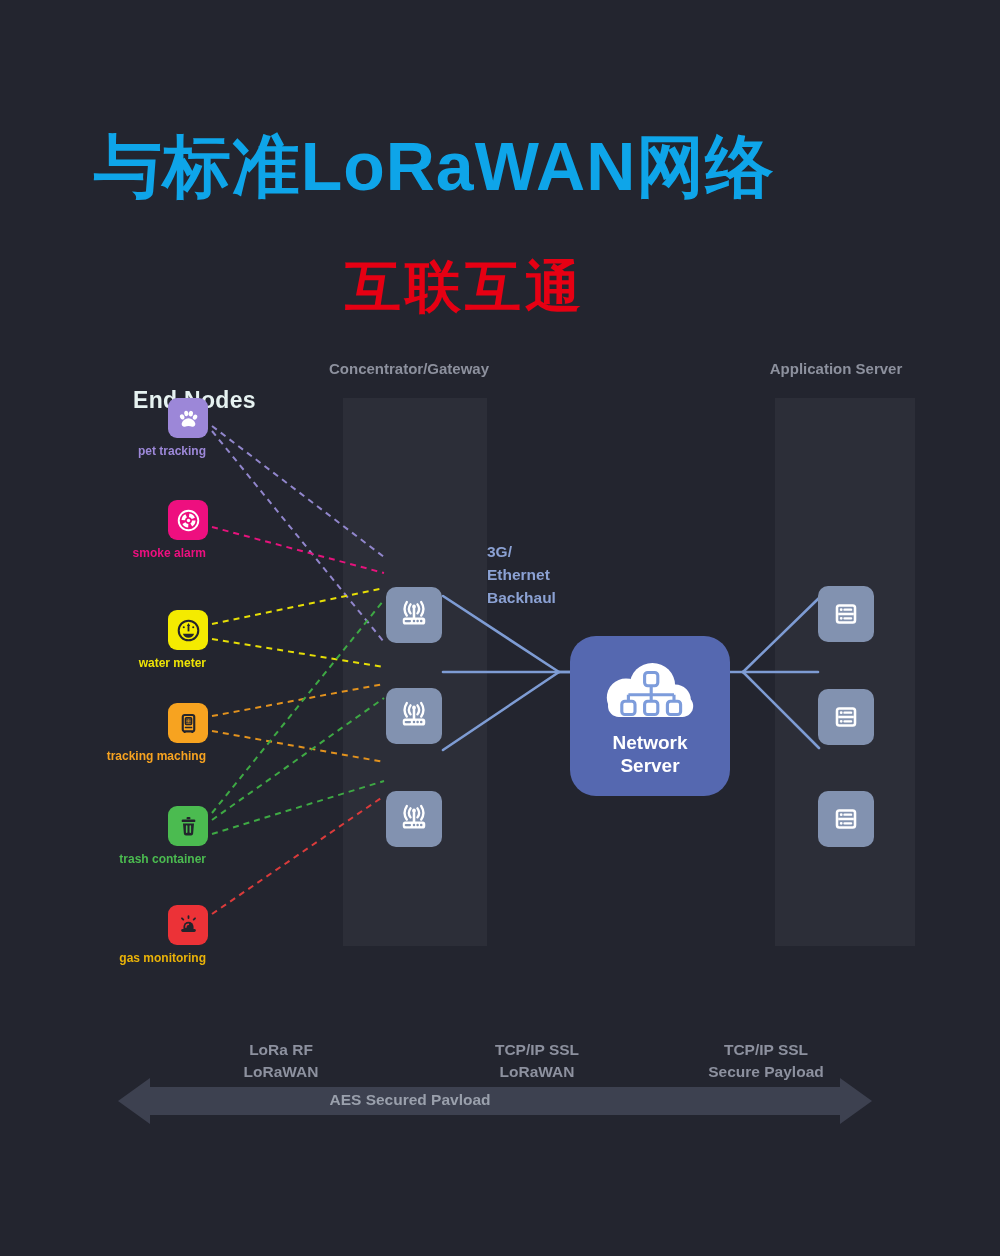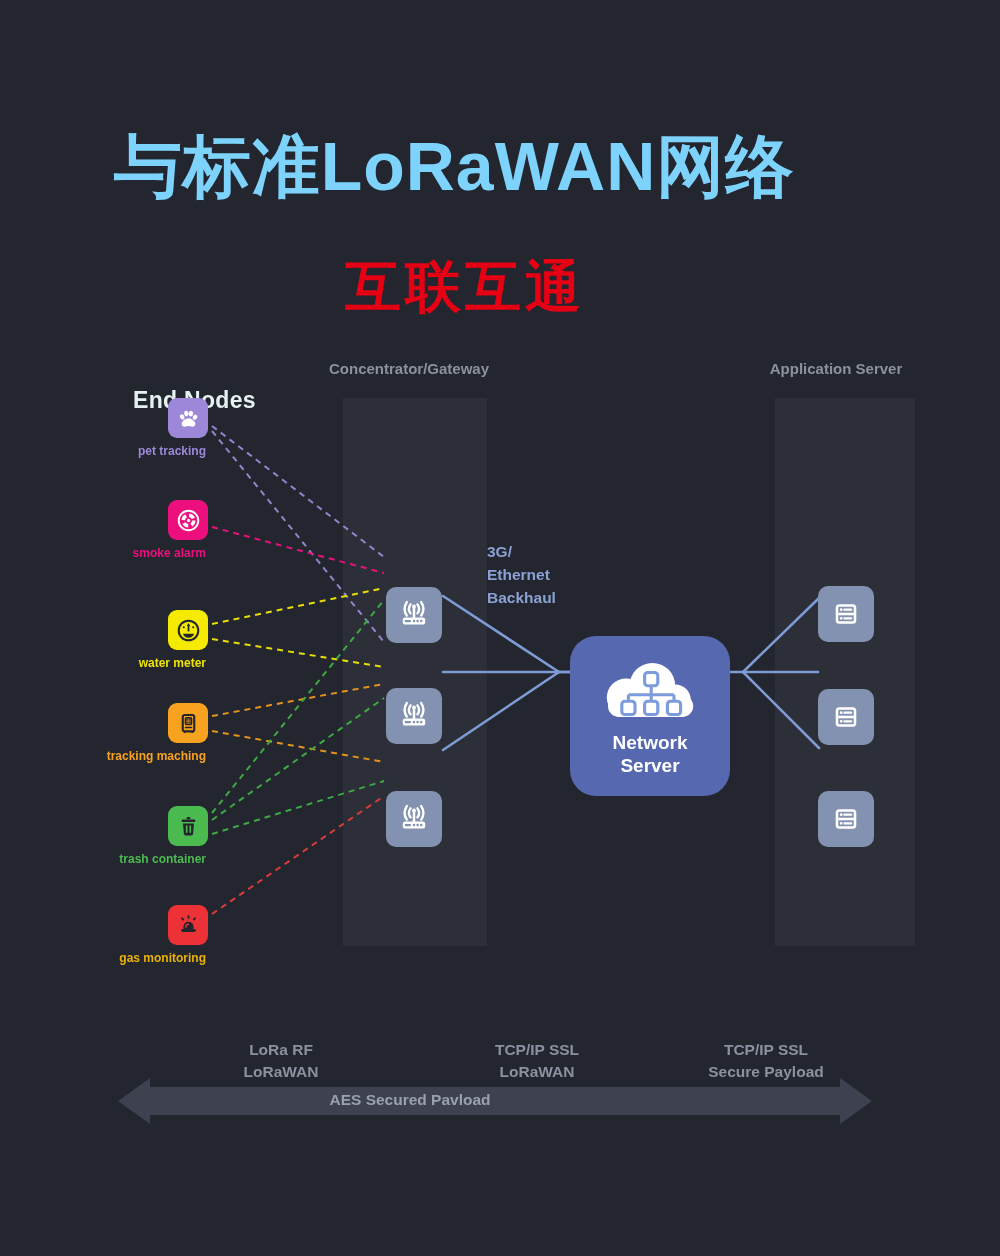--- a/index.html
+++ b/index.html
@@ -3,21 +3,21 @@
 <meta charset="utf-8">
 <style>
   html,body{margin:0;padding:0;}
   body{
     width:1000px;height:1256px;position:relative;overflow:hidden;
     background:var(--bg,#23252f);
     font-family:"Liberation Sans","DejaVu Sans",sans-serif;
   }
   .main-title{
     position:absolute;top:76px;left:0;width:868px;text-align:center;
-    font-size:68px;font-weight:800;color:#7dd3fc;letter-spacing:1px;white-space:nowrap;padding-left:20px;
+    font-size:68px;font-weight:800;color:#0ea5e9;letter-spacing:1px;white-space:nowrap;
   }
   .sub-title{
     position:absolute;top:204px;left:0;width:930px;text-align:center;
     font-size:56px;font-weight:800;color:var(--subtitle,#e60013);letter-spacing:4px;
   }
   .hdr-endnodes{
     position:absolute;left:133px;top:353px;font-size:23px;font-weight:600;
     color:var(--hdr-light,#e6f2f1);letter-spacing:.3px;margin-top:34px;
   }
   .col-hdr{

